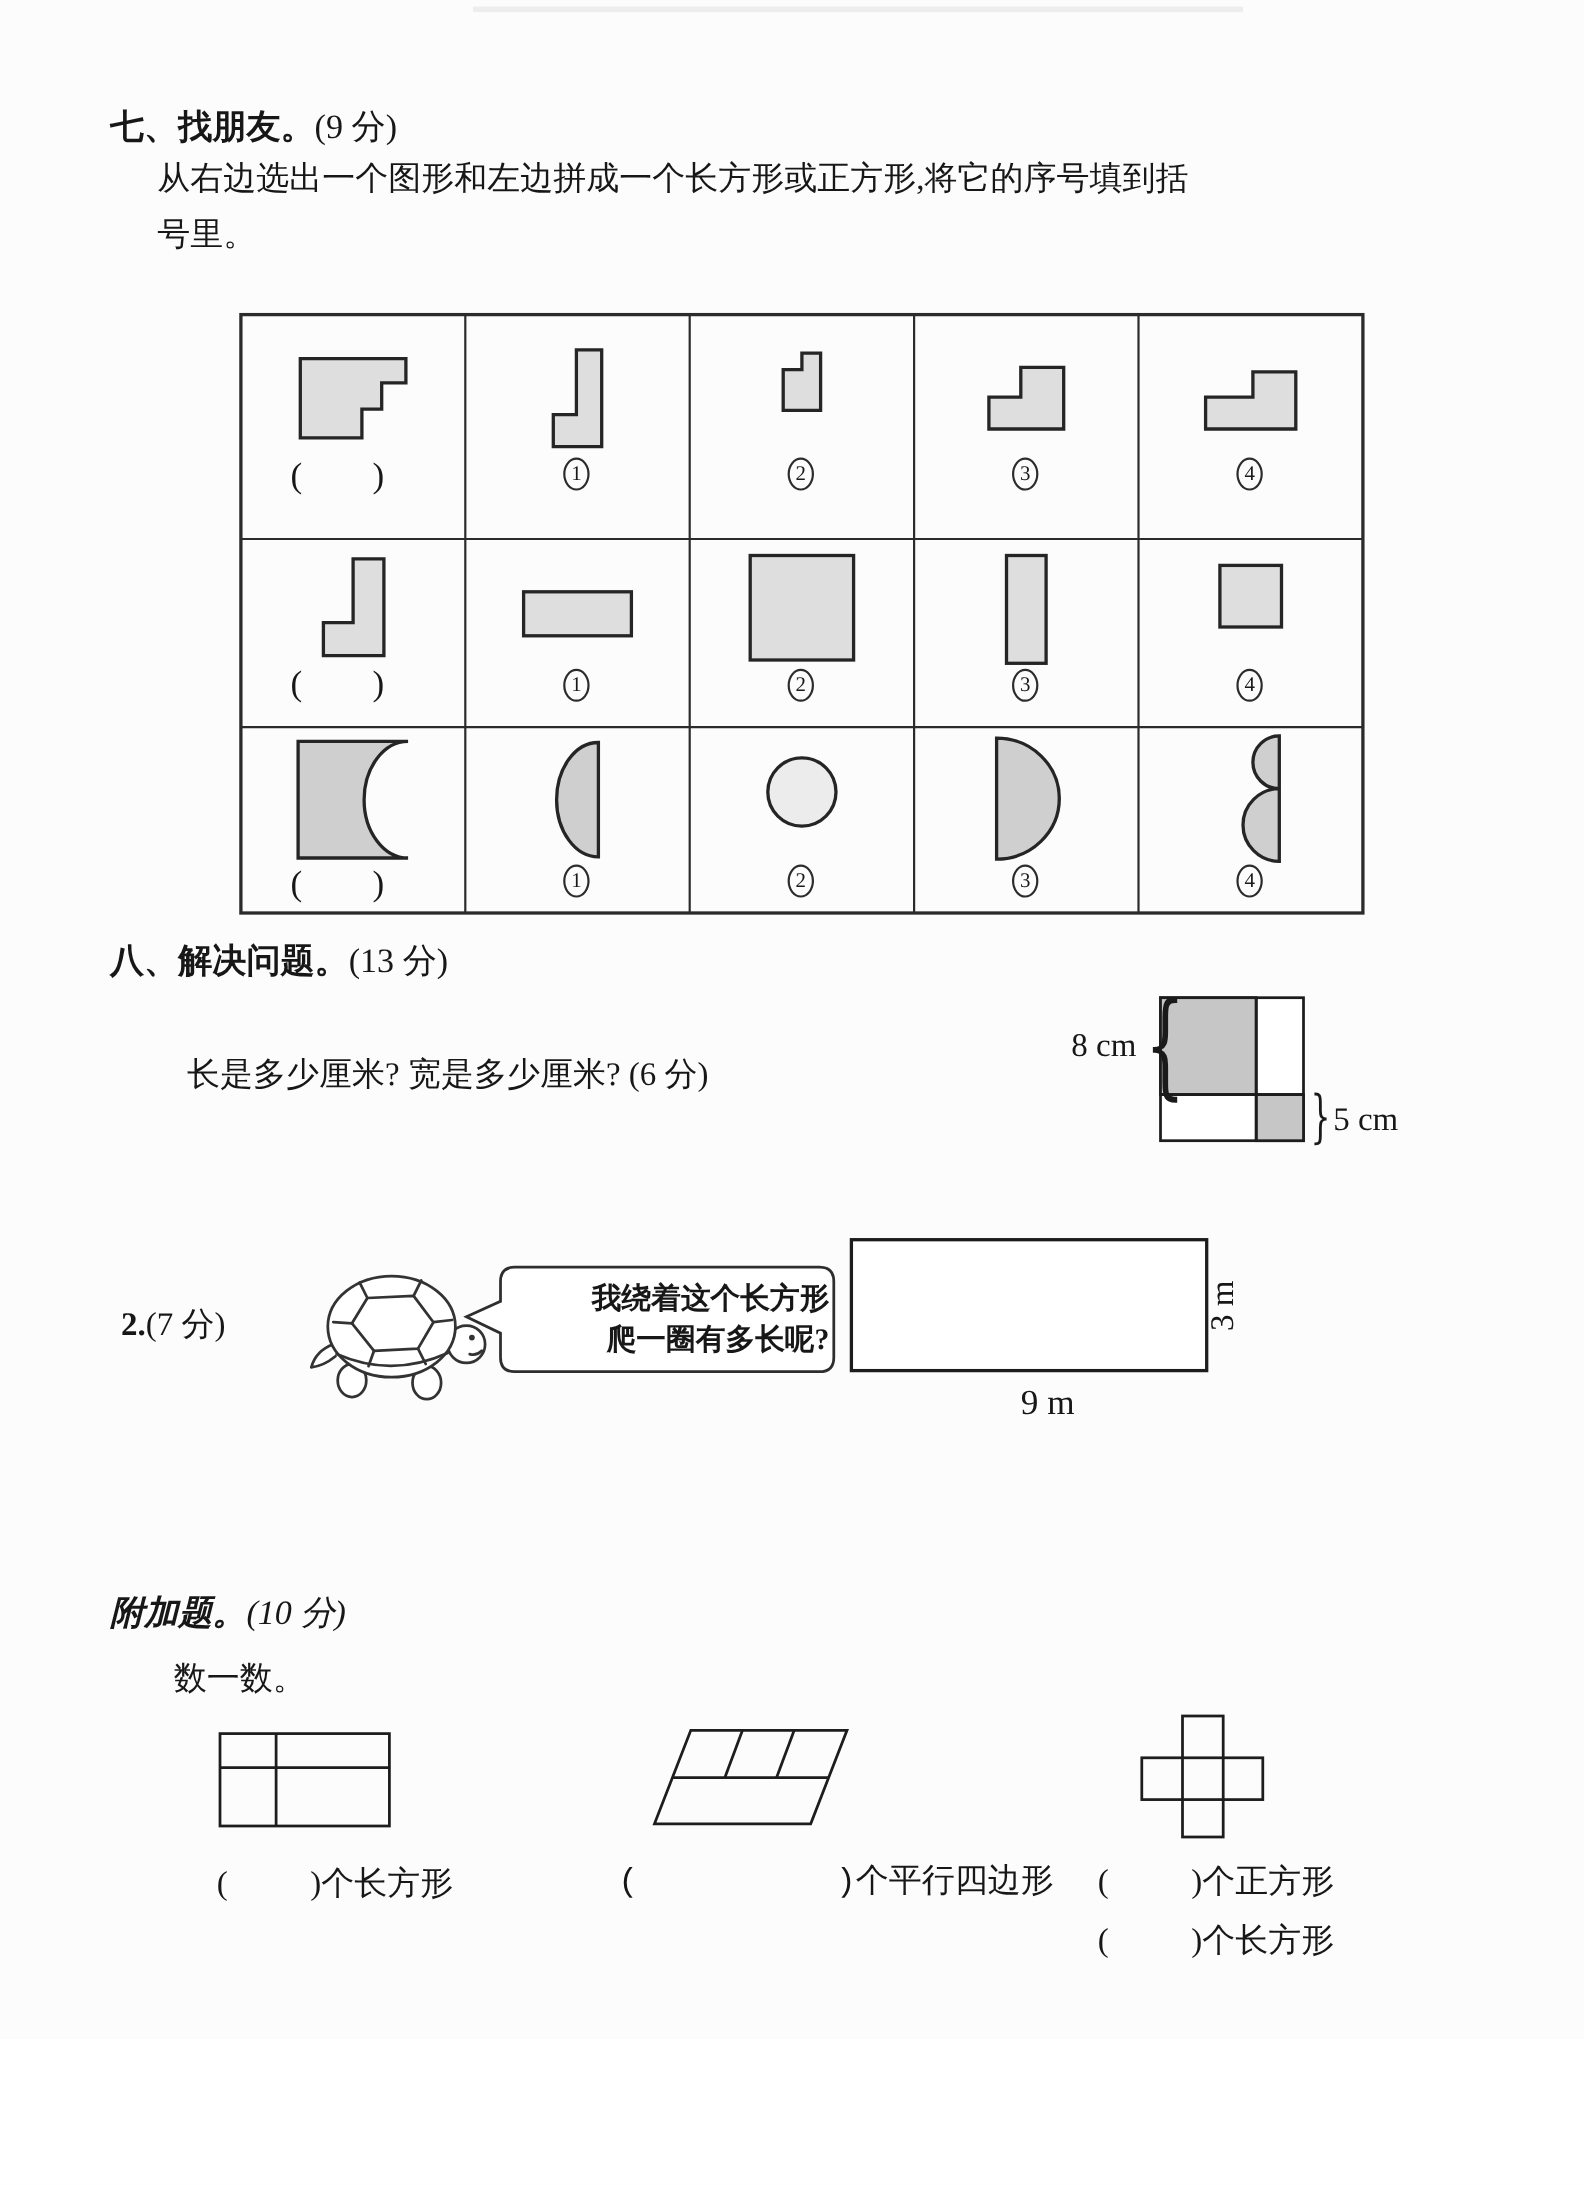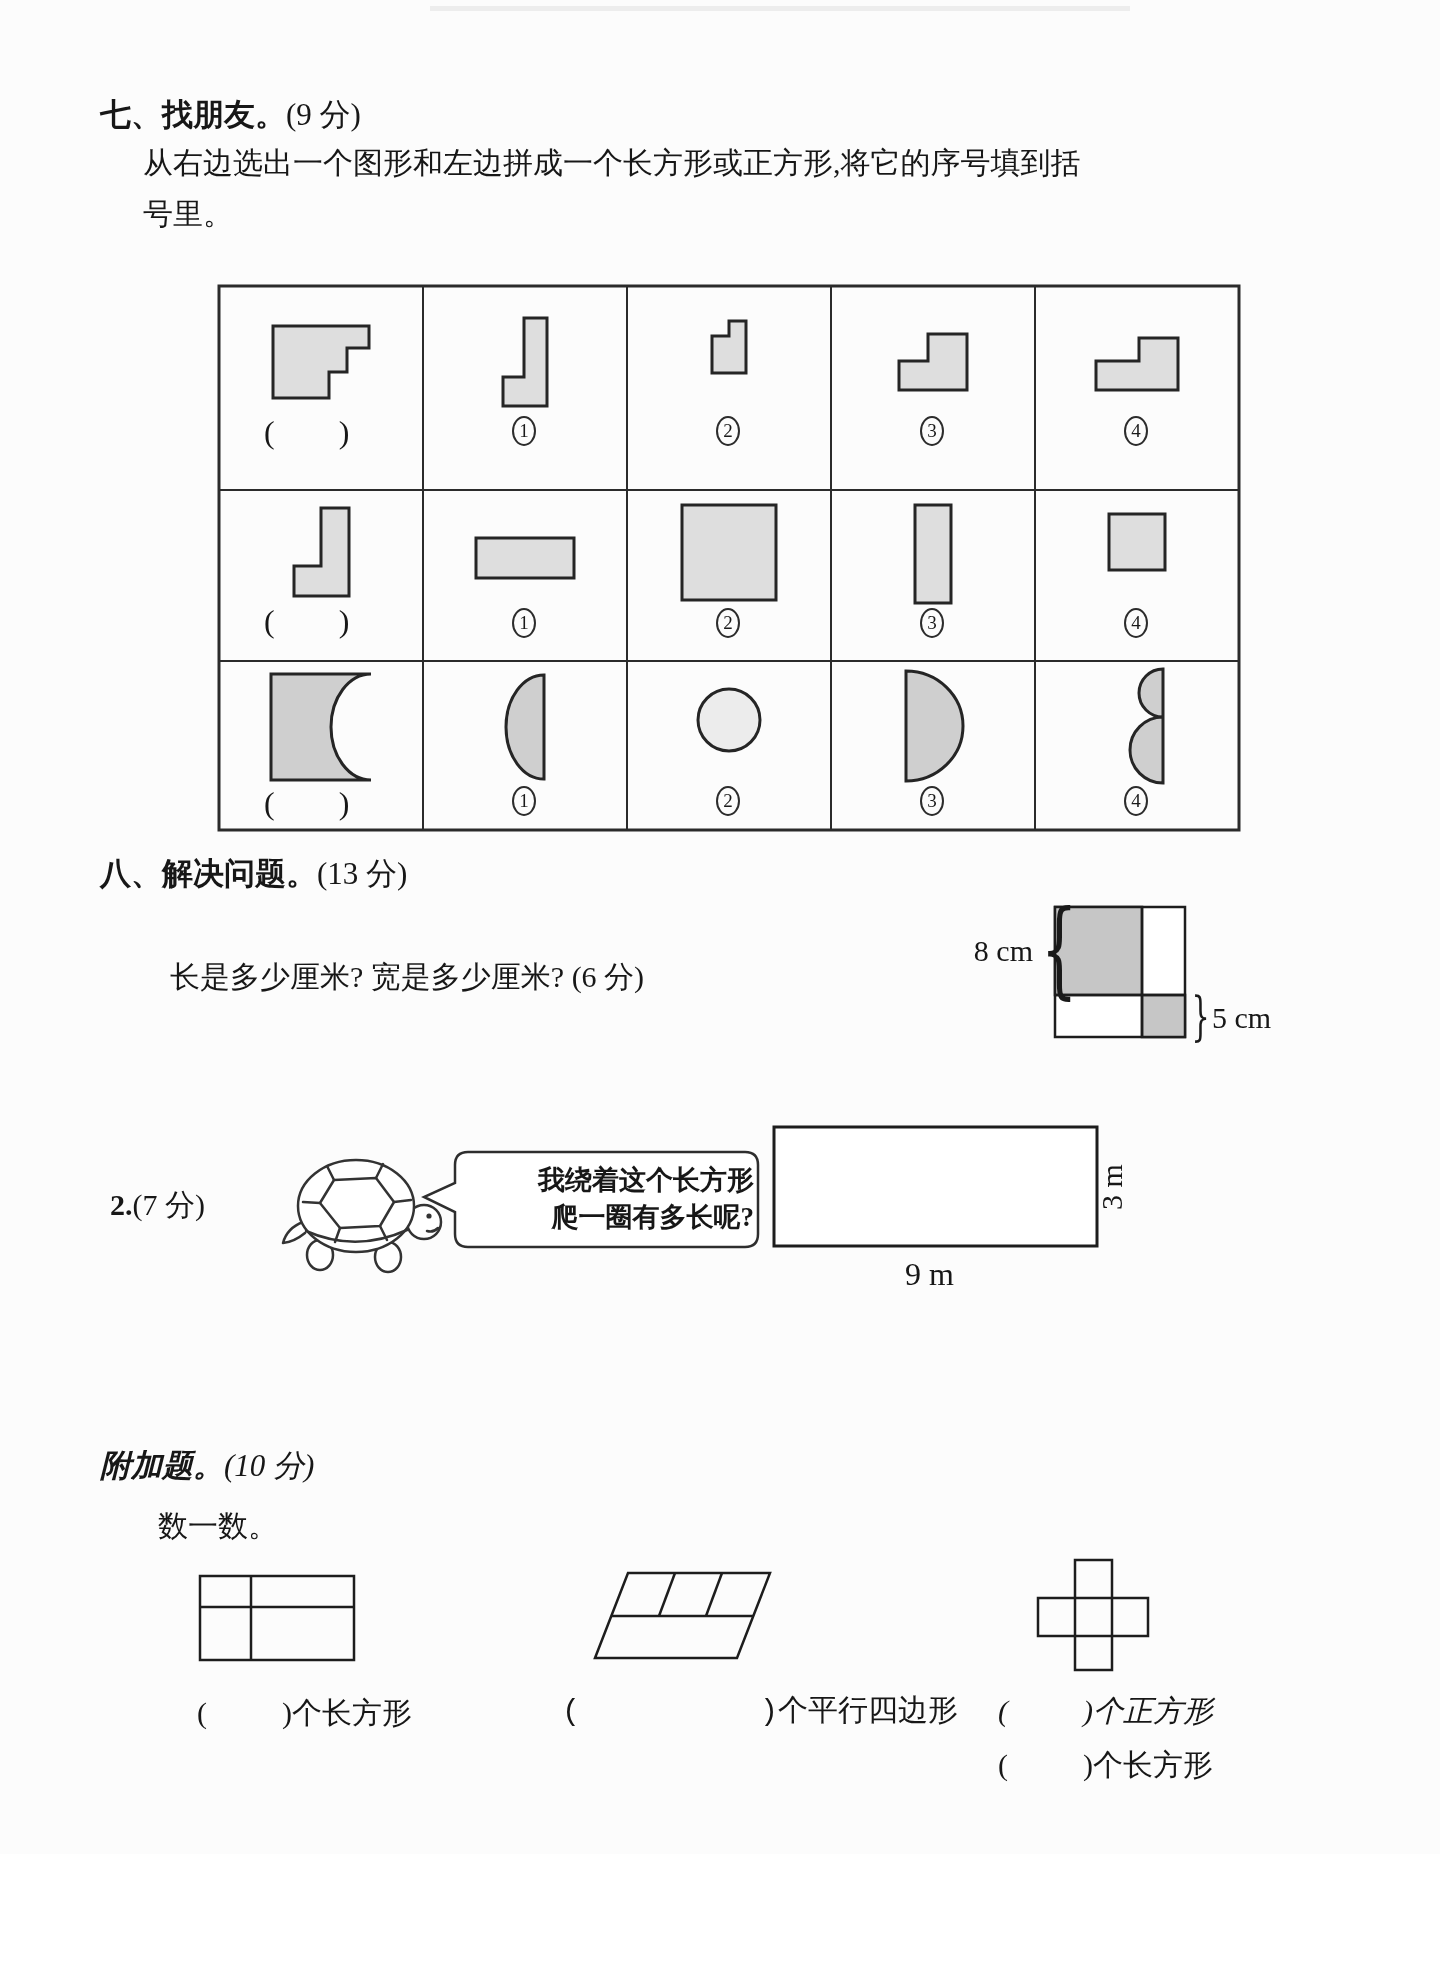--- a/index.html
+++ b/index.html
@@ -158,26 +158,26 @@
 
   <div class="t fs30" style="left:955px; top:932px; width:78px; text-align:right;">8 cm</div>
   <div class="brace" style="left:1026px; top:903px; font-size:104px; line-height:92px;">{</div>
   <div class="brace" style="left:1184px; top:993px; font-size:52px; line-height:46px;">}</div>
   <div class="t fs30" style="left:1212px; top:999px;">5 cm</div>
 
   <div class="t fs30" style="left:110px; top:1186px;"><span class="b">2.</span><span>(7 分)</span></div>
 
   <div class="bubbletext t fs27"><span>我绕着这个长方形</span><span>爬一圈有多长呢?</span></div>
 
-  <div class="t fs32" style="left:905px; top:1254px;">9 m</div>
+  <div class="t fs32" style="left:928px; top:1254px;">9 m</div>
   <div class="t fs30 rot90">3 m</div>
 
   <div class="t fs31" style="left:100px; top:1447px;font-style:italic;"><span class="b">附加题。</span><span>(10 分)</span></div>
   <div class="t fs30" style="left:158px; top:1507px;">数一数。</div>
 
   <div class="t fs30" style="left:197px;  top:1694px;">(          )个长方形</div>
   <div class="t fs30" style="left:562px;  top:1694px;font-family:Liberation Mono, monospace;">(          )个平行四边形</div>
-  <div class="t fs30" style="left:998px;  top:1692px;font-style:italic;">(          )个正方形</div>
+  <div class="t fs30" style="left:998px;  top:1692px;">(          )个正方形</div>
   <div class="t fs30" style="left:998px;  top:1746px;">(          )个长方形</div>
 
   <div class="t fs30" style="left:520px; top:1912px; width:80px; text-align:center; white-space:normal;">4</div>
 
 </div>
 
 </body></html>

